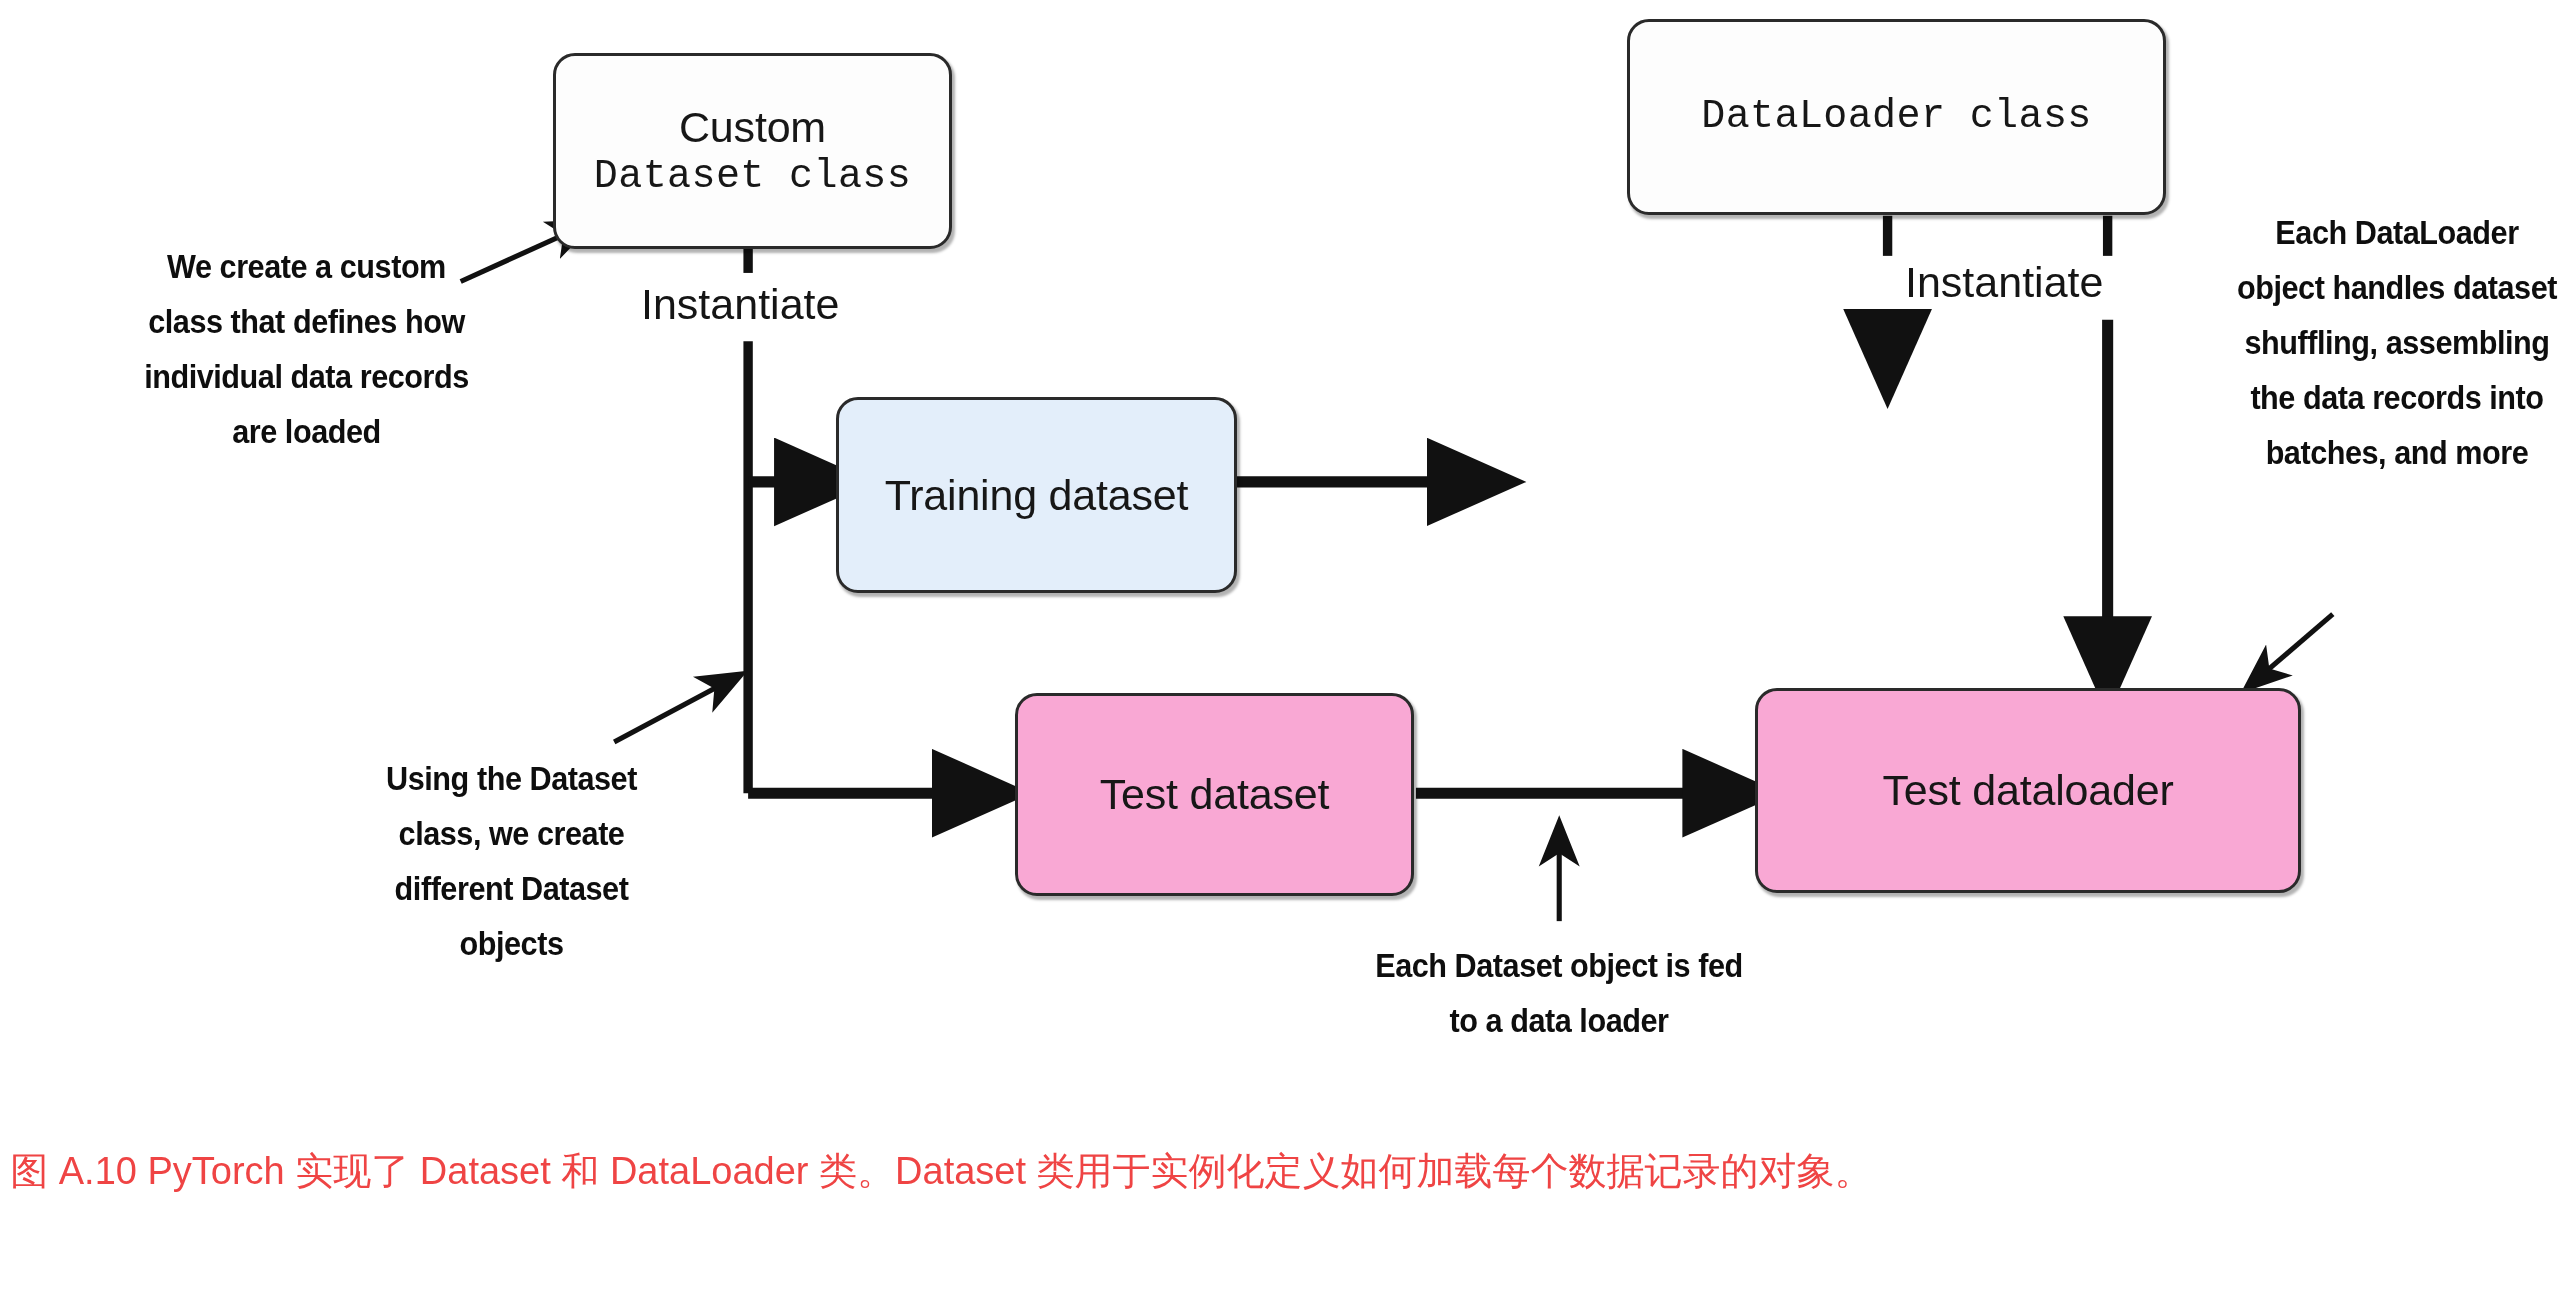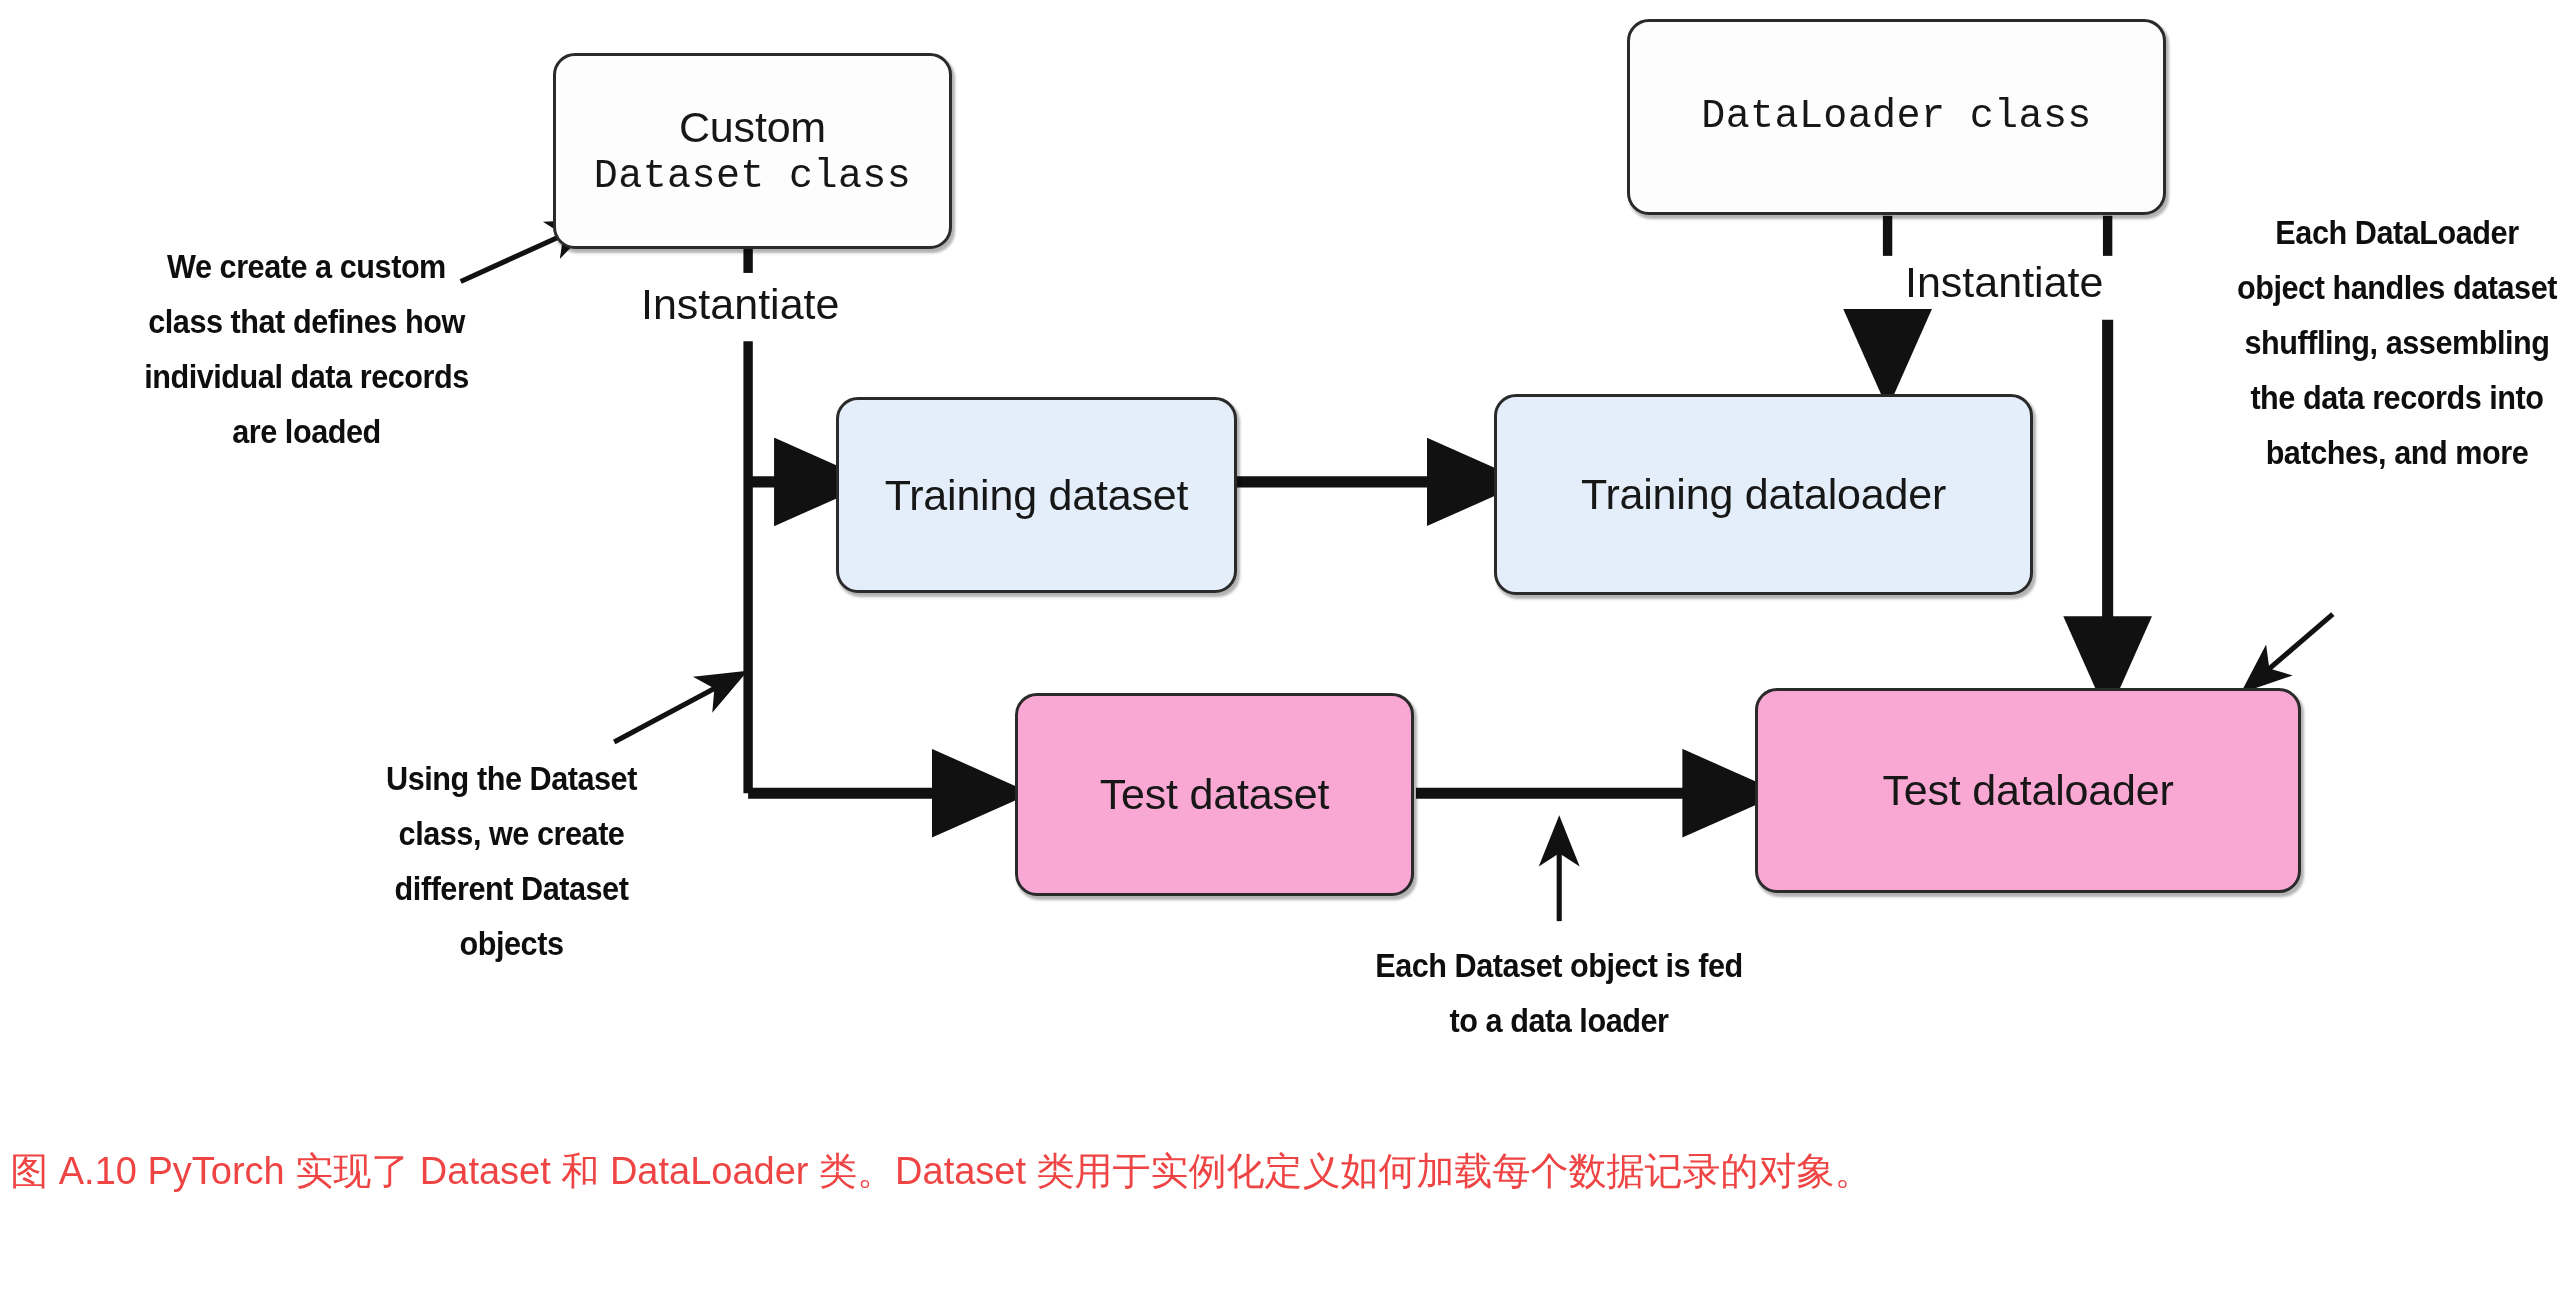--- a/index.html
+++ b/index.html
@@ -155,23 +155,20 @@
   </div>
 
   <div class="node-box node-white" style="left:1627px; top:19px; width:539px; height:196px;justify-content:center;">
     <div class="node-label mono">DataLoader class</div>
   </div>
 
   <div class="node-box node-light" style="left:836px; top:397px; width:401px; height:196px;">
     <div class="node-label">Training dataset</div>
   </div>
 
-  <div class="node-box node-light" style="left:1494px; top:394px; width:539px; height:201px;">
-    <div class="node-label">Training dataloader</div>
-  </div>
 
   <div class="node-box node-dark" style="left:1015px; top:693px; width:399px; height:203px;">
     <div class="node-label">Test dataset</div>
   </div>
 
   <div class="node-box node-dark" style="left:1755px; top:688px; width:546px; height:205px;">
     <div class="node-label">Test dataloader</div>
   </div>
 
   <div class="edge-label" style="left:623px; top:280px;">Instantiate</div>

